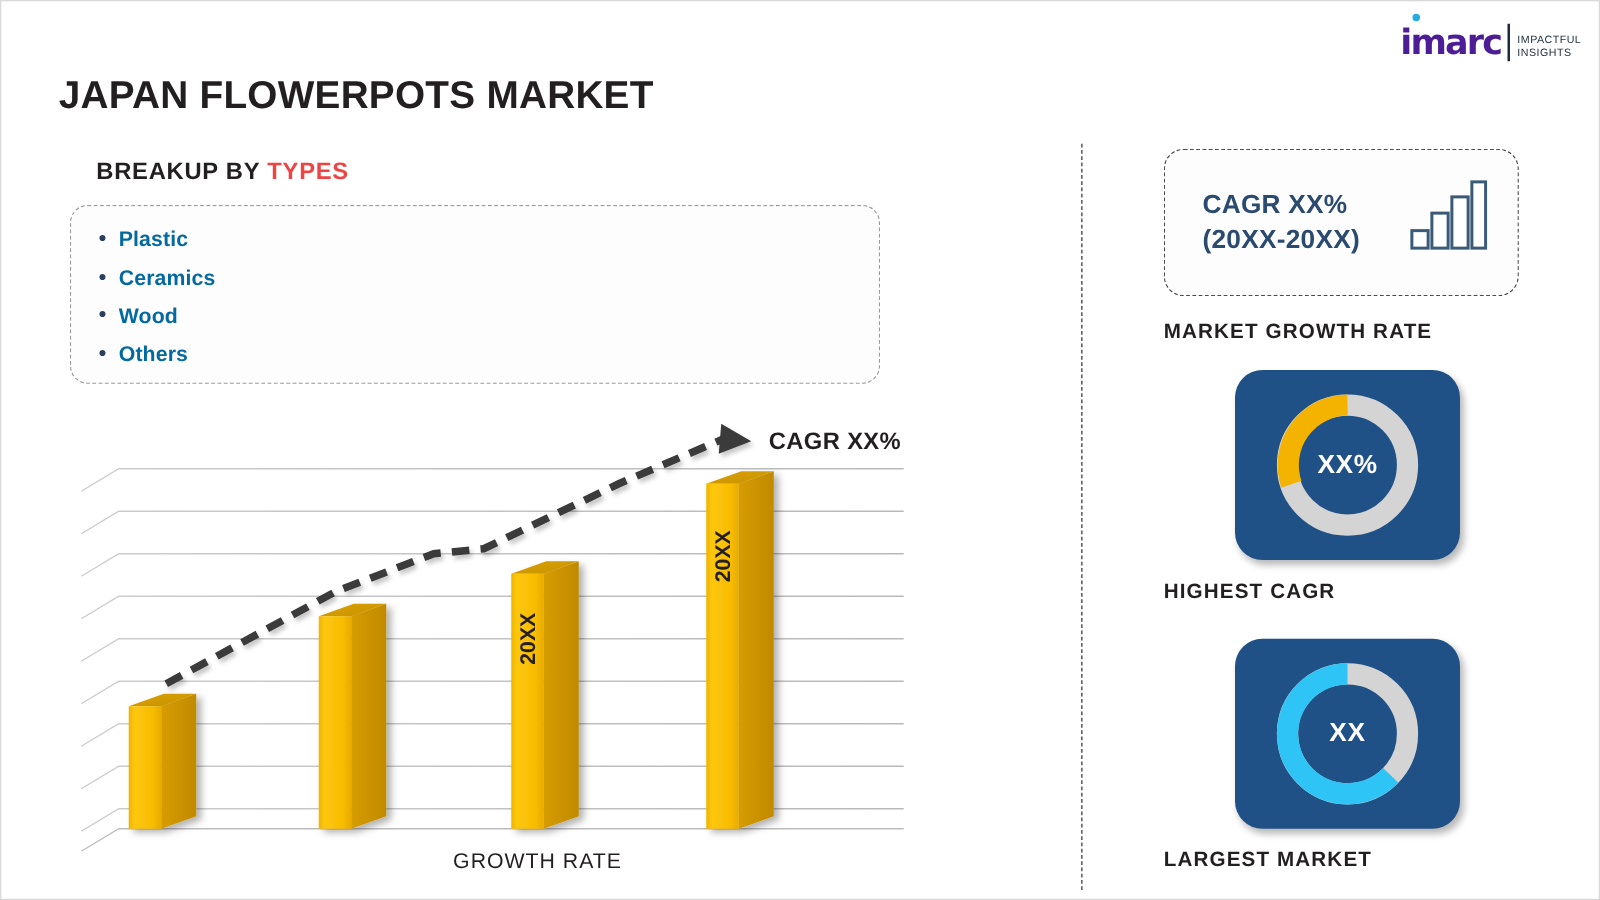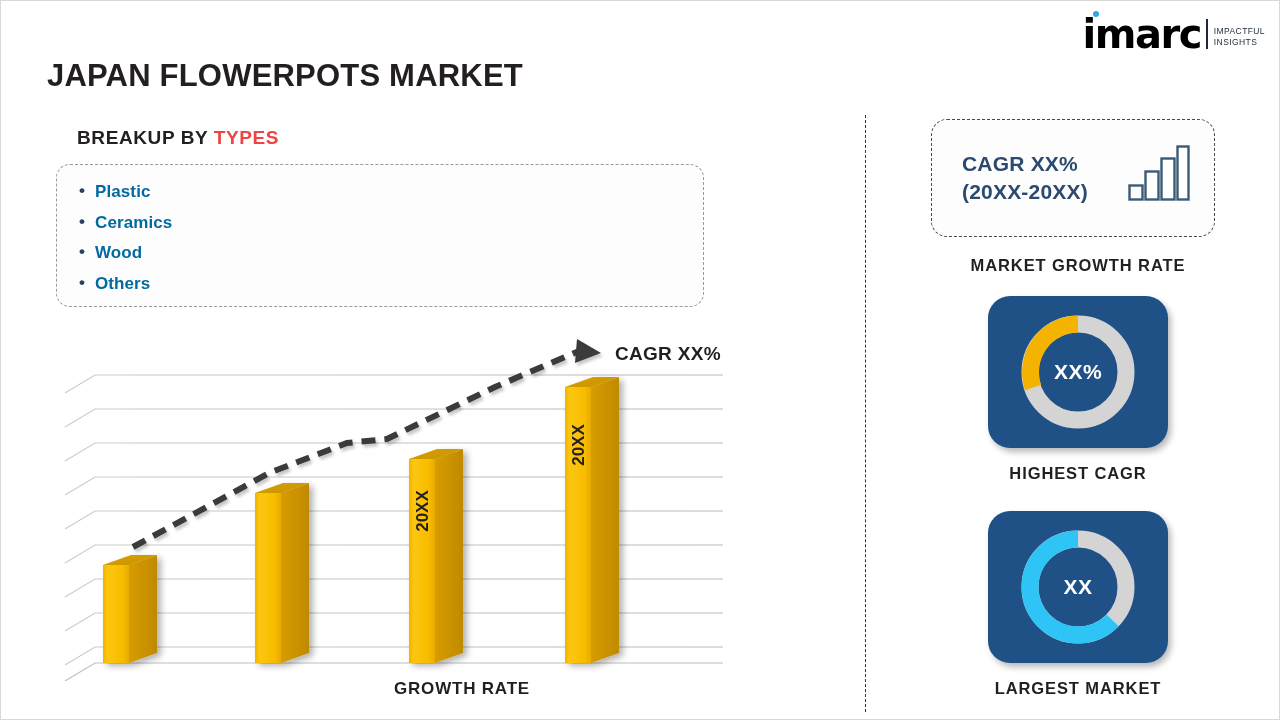--- a/index.html
+++ b/index.html
@@ -25,24 +25,24 @@
   #logo {
     position: absolute;
     top: 10px;
     right: 14px;
     display: flex;
     align-items: flex-end;
     height: 40px;
   }
   #logo-word {
     position: relative;
-    font-size: 40px;
+    font-size: 28px;
     font-weight: 700;
     letter-spacing: -1.5px;
-    color: #000000;
+    color: #4c1d95;
     line-height: 34px;
     font-family: "DejaVu Sans", sans-serif;
   }
   #logo-dot {
     position: absolute;
     width: 6px; height: 6px;
     border-radius: 50%;
     background: #27aae1;
     top: -6px;
     left: 10px;
@@ -145,26 +145,26 @@
     left: 558px;
     top: 12px;
     font-size: 19px;
     font-weight: 700;
     color: #231f20;
     letter-spacing: 0.3px;
     white-space: nowrap;
   }
   #growth-rate-label {
     position: absolute;
-    left: 305px;
+    left: 273px;
     top: 348px;
     width: 200px;
     text-align: center;
     font-size: 17px;
-    font-weight: 700;
+    font-weight: 400;
     color: #231f20;
     letter-spacing: 0.8px;
     white-space: nowrap;
   }
 
   
   #right-col {
     position: absolute;
     left: 930px;
     top: 118px;
@@ -190,21 +190,21 @@
     letter-spacing: 0.2px;
     white-space: nowrap;
   }
   #cagr-bars-icon {
     position: absolute;
     right: 24px;
     bottom: 31px;
   }
 
   .stat-label {
-    text-align: center;
+    text-align: left;
     font-size: 16.5px;
     font-weight: 700;
     color: #231f20;
     letter-spacing: 0.9px;
     white-space: nowrap;
   }
   #market-growth-label { margin-top: 19px; }
 
   .donut-card {
     position: relative;

